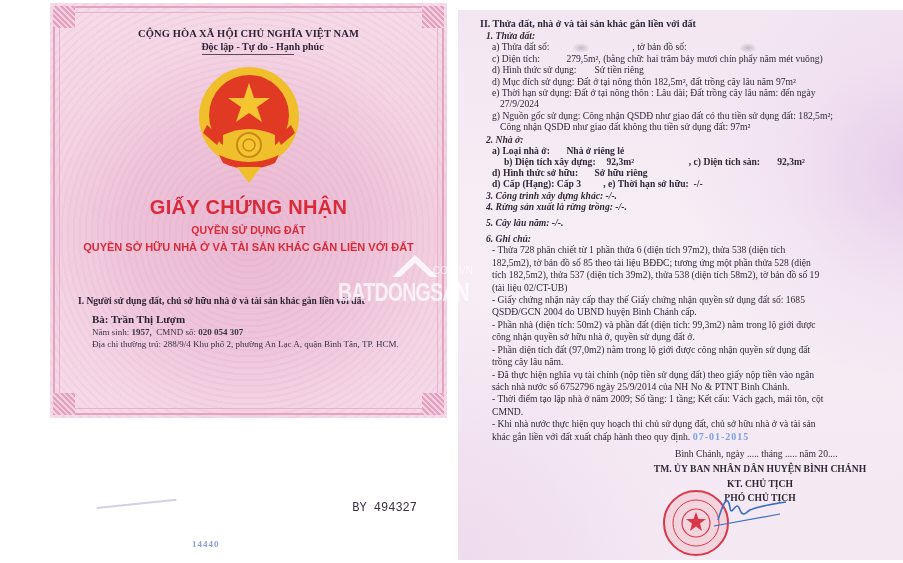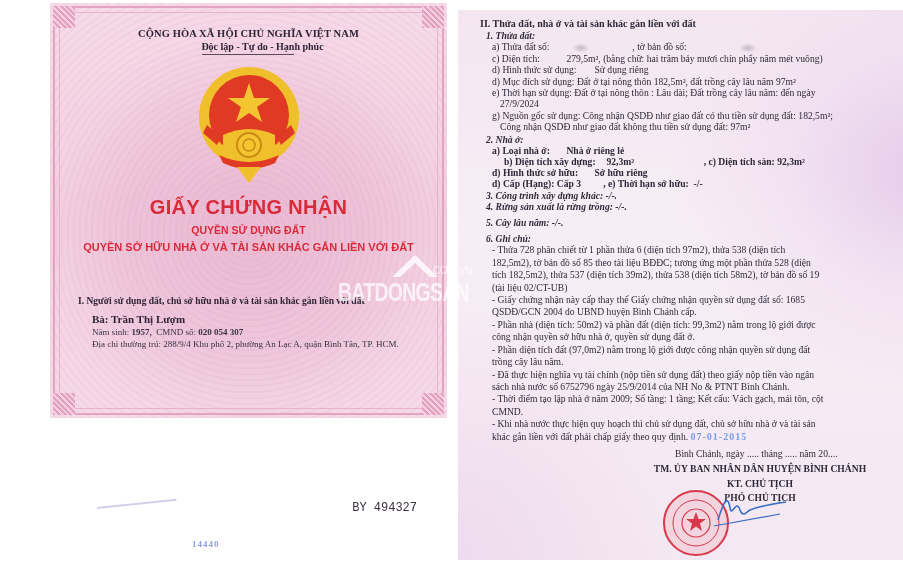--- a/index.html
+++ b/index.html
@@ -179,21 +179,21 @@
           <span class="blur" style="margin:0 40px 0 20px;"></span>
           <span>, tờ bản đồ số:</span>
           <span class="blur" style="margin-left:50px;"></span>
         </div>
         <div class="ln">
           <span style="display:inline-block;width:72px;">c) Diện tích:</span>
           <span>279,5m², (bằng chữ: hai trăm bảy mươi chín phẩy năm mét vuông)</span>
         </div>
         <div class="ln">
           <span style="display:inline-block;width:100px;">d) Hình thức sử dụng:</span>
-          <span>Sử dụng riêng</span>
+          <span>Sử tiền riêng</span>
         </div>
         <div class="ln">
           <span>d) Mục đích sử dụng:</span>
           <span>Đất ở tại nông thôn 182,5m², đất trồng cây lâu năm 97m²</span>
         </div>
         <div class="ln">
           <span>e) Thời hạn sử dụng:</span>
           <span>Đất ở tại nông thôn : Lâu dài; Đất trồng cây lâu năm: đến ngày</span>
         </div>
         <div class="ln" style="margin-left:8px;">27/9/2024</div>
@@ -206,21 +206,21 @@
 
       <div class="ln sub" style="margin-top:1px;">2. Nhà ở:</div>
       <div style="margin-left:6px;font-weight:bold;">
         <div class="ln">
           <span style="display:inline-block;width:72px;">a) Loại nhà ở:</span>
           <span>Nhà ở riêng lẻ</span>
         </div>
         <div class="ln">
           <span style="display:inline-block;width:100px;padding-left:12px;">b) Diện tích xây dựng:</span>
           <span style="display:inline-block;width:80px;">92,3m²</span>
-          <span style="display:inline-block;width:86px;text-align:right;">, c) Diện tích sàn:</span>
+          <span style="display:inline-block;width:86px;">, c) Diện tích sàn:</span>
           <span>92,3m²</span>
         </div>
         <div class="ln">
           <span style="display:inline-block;width:100px;">d) Hình thức sở hữu:</span>
           <span>Sở hữu riêng</span>
         </div>
         <div class="ln">
           <span>d) Cấp (Hạng):</span>
           <span style="display:inline-block;width:44px;">Cấp 3</span>
           <span style="display:inline-block;width:88px;">, e) Thời hạn sở hữu:</span>
@@ -243,21 +243,21 @@
         <div class="ln">- Phần nhà (diện tích: 50m2) và phần đất (diện tích: 99,3m2) nằm trong lộ giới được</div>
         <div class="ln">công nhận quyền sở hữu nhà ở, quyền sử dụng đất ở.</div>
         <div class="ln">- Phần diện tích đất (97,0m2) nằm trong lộ giới được công nhận quyền sử dụng đất</div>
         <div class="ln">trồng cây lâu năm.</div>
         <div class="ln">- Đã thực hiện nghĩa vụ tài chính (nộp tiền sử dụng đất) theo giấy nộp tiền vào ngân</div>
         <div class="ln">sách nhà nước số 6752796 ngày 25/9/2014 của NH No &amp; PTNT Bình Chánh.</div>
         <div class="ln">- Thời điểm tạo lập nhà ở năm 2009; Số tầng: 1 tầng; Kết cấu: Vách gạch, mái tôn, cột</div>
         <div class="ln">CMND.</div>
         <div class="ln">- Khi nhà nước thực hiện quy hoạch thì chủ sử dụng đất, chủ sở hữu nhà ở và tài sản</div>
         <div class="ln">
-          <span>khác gắn liền với đất phải chấp giấy theo quy định.</span>
+          <span>khác gắn liền với đất xuất chấp hành theo quy định.</span>
           <span class="date-stamp">07-01-2015</span>
         </div>
       </div>
     </div>
 
     <div style="position:absolute; left:195px; top:430px; white-space:nowrap;">Bình Chánh, ngày  .....  tháng  .....  năm 20....</div>
     <div style="position:absolute; left:150px; top:445px; width:260px; text-align:center; font-weight:bold; font-size:9.6px;">TM. ỦY BAN NHÂN DÂN HUYỆN BÌNH CHÁNH</div>
     <div style="position:absolute; left:150px; top:460px; width:260px; text-align:center; font-weight:bold; font-size:9.6px;">KT. CHỦ TỊCH</div>
     <div style="position:absolute; left:150px; top:474px; width:260px; text-align:center; font-weight:bold; font-size:9.6px;">PHÓ CHỦ TỊCH</div>
   </div>

